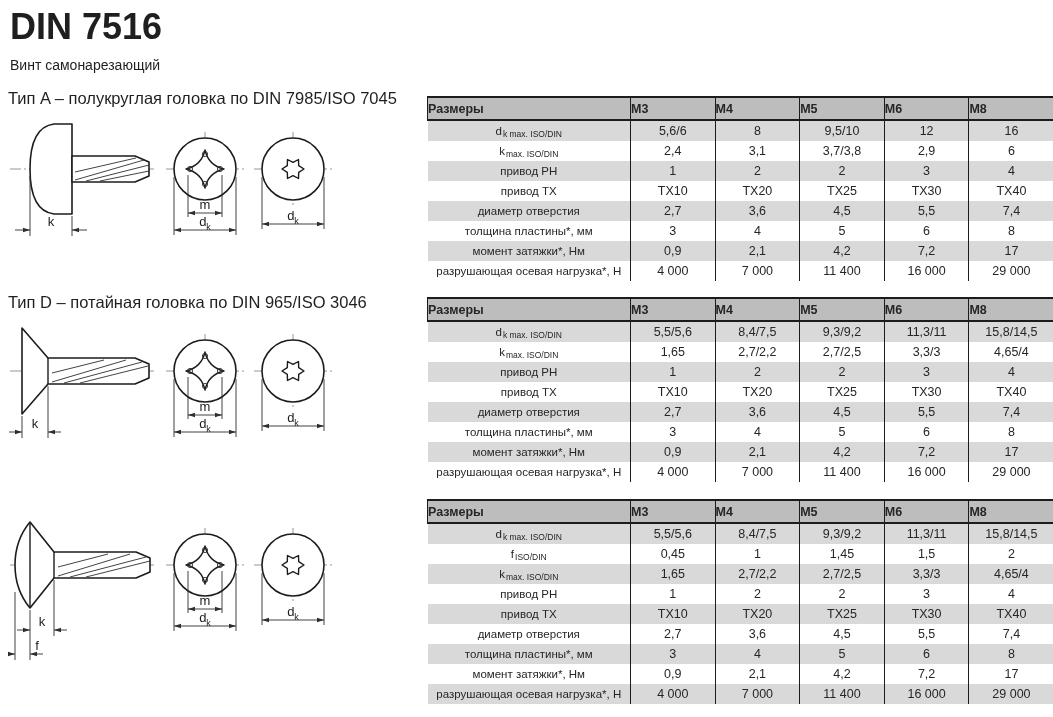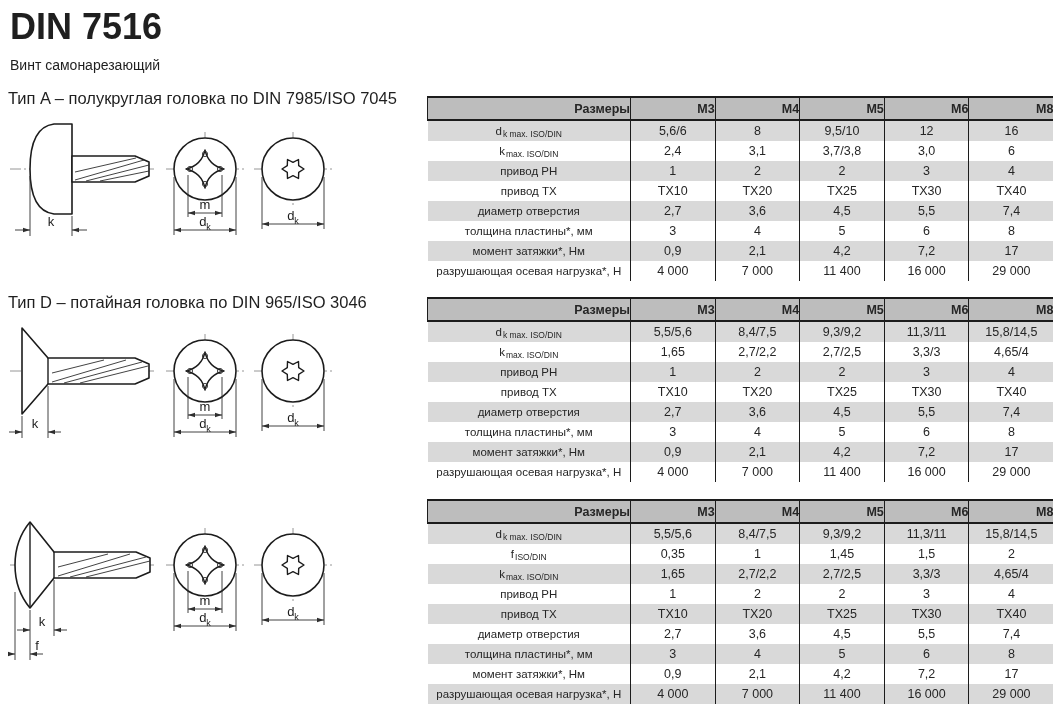--- a/index.html
+++ b/index.html
@@ -23,21 +23,21 @@
   .ol{fill:none;stroke:#1c1c1c;stroke-width:1.4;stroke-linejoin:round;}
   .thn{fill:none;stroke:#2e2e2e;stroke-width:0.9;}
   .ar{fill:#2e2e2e;stroke:none;}
   .dimt{font-family:"Liberation Sans",sans-serif;font-size:13px;fill:#1c1c1c;}
   .dsub{font-size:9px;}
 
   
   .tbl{position:absolute;left:427px;width:626px;border-collapse:collapse;table-layout:fixed;}
   .t0{top:96px;} .t1{top:297px;} .t2{top:499px;}
   .tbl th{height:21px;background:#bdbdbd;font-weight:bold;font-size:12.5px;color:#262626;
-          border-top:2px solid #1c1c1c;border-bottom:2px solid #1c1c1c;padding:0;text-align:right;}
+          border-top:2px solid #1c1c1c;border-bottom:2px solid #1c1c1c;padding:0;text-align:left;}
   .tbl th:first-child{border-left:1.4px solid #1c1c1c;}
   .tbl th:not(:last-child),.tbl td:not(:last-child){border-right:1.4px solid #1c1c1c;}
   .tbl td{height:20px;padding:0;text-align:center;font-size:12.5px;color:#262626;background:#fff;}
   .tbl tr.stripe td{background:#d9d9d9;}
   .tbl td.lbl{font-size:11.5px;}
   .sub{font-size:8.5px;position:relative;top:2px;margin-left:1px;}
 </style>
 </head>
 <body>
 
@@ -126,21 +126,21 @@
           <td>8</td>
           <td>9,5/10</td>
           <td>12</td>
           <td>16</td>
         </tr>
         <tr>
           <td class="lbl">k<span class="sub">max. ISO/DIN</span></td>
           <td>2,4</td>
           <td>3,1</td>
           <td>3,7/3,8</td>
-          <td>3,0</td>
+          <td>2,9</td>
           <td>6</td>
         </tr>
         <tr class="stripe">
           <td class="lbl">привод PH</td>
           <td>1</td>
           <td>2</td>
           <td>2</td>
           <td>3</td>
           <td>4</td>
         </tr>
@@ -413,21 +413,21 @@
         <tr class="stripe">
           <td class="lbl">d<span class="sub">k max. ISO/DIN</span></td>
           <td>5,5/5,6</td>
           <td>8,4/7,5</td>
           <td>9,3/9,2</td>
           <td>11,3/11</td>
           <td>15,8/14,5</td>
         </tr>
         <tr>
           <td class="lbl">f<span class="sub">ISO/DIN</span></td>
-          <td>0,35</td>
+          <td>0,45</td>
           <td>1</td>
           <td>1,45</td>
           <td>1,5</td>
           <td>2</td>
         </tr>
         <tr class="stripe">
           <td class="lbl">k<span class="sub">max. ISO/DIN</span></td>
           <td>1,65</td>
           <td>2,7/2,2</td>
           <td>2,7/2,5</td>

